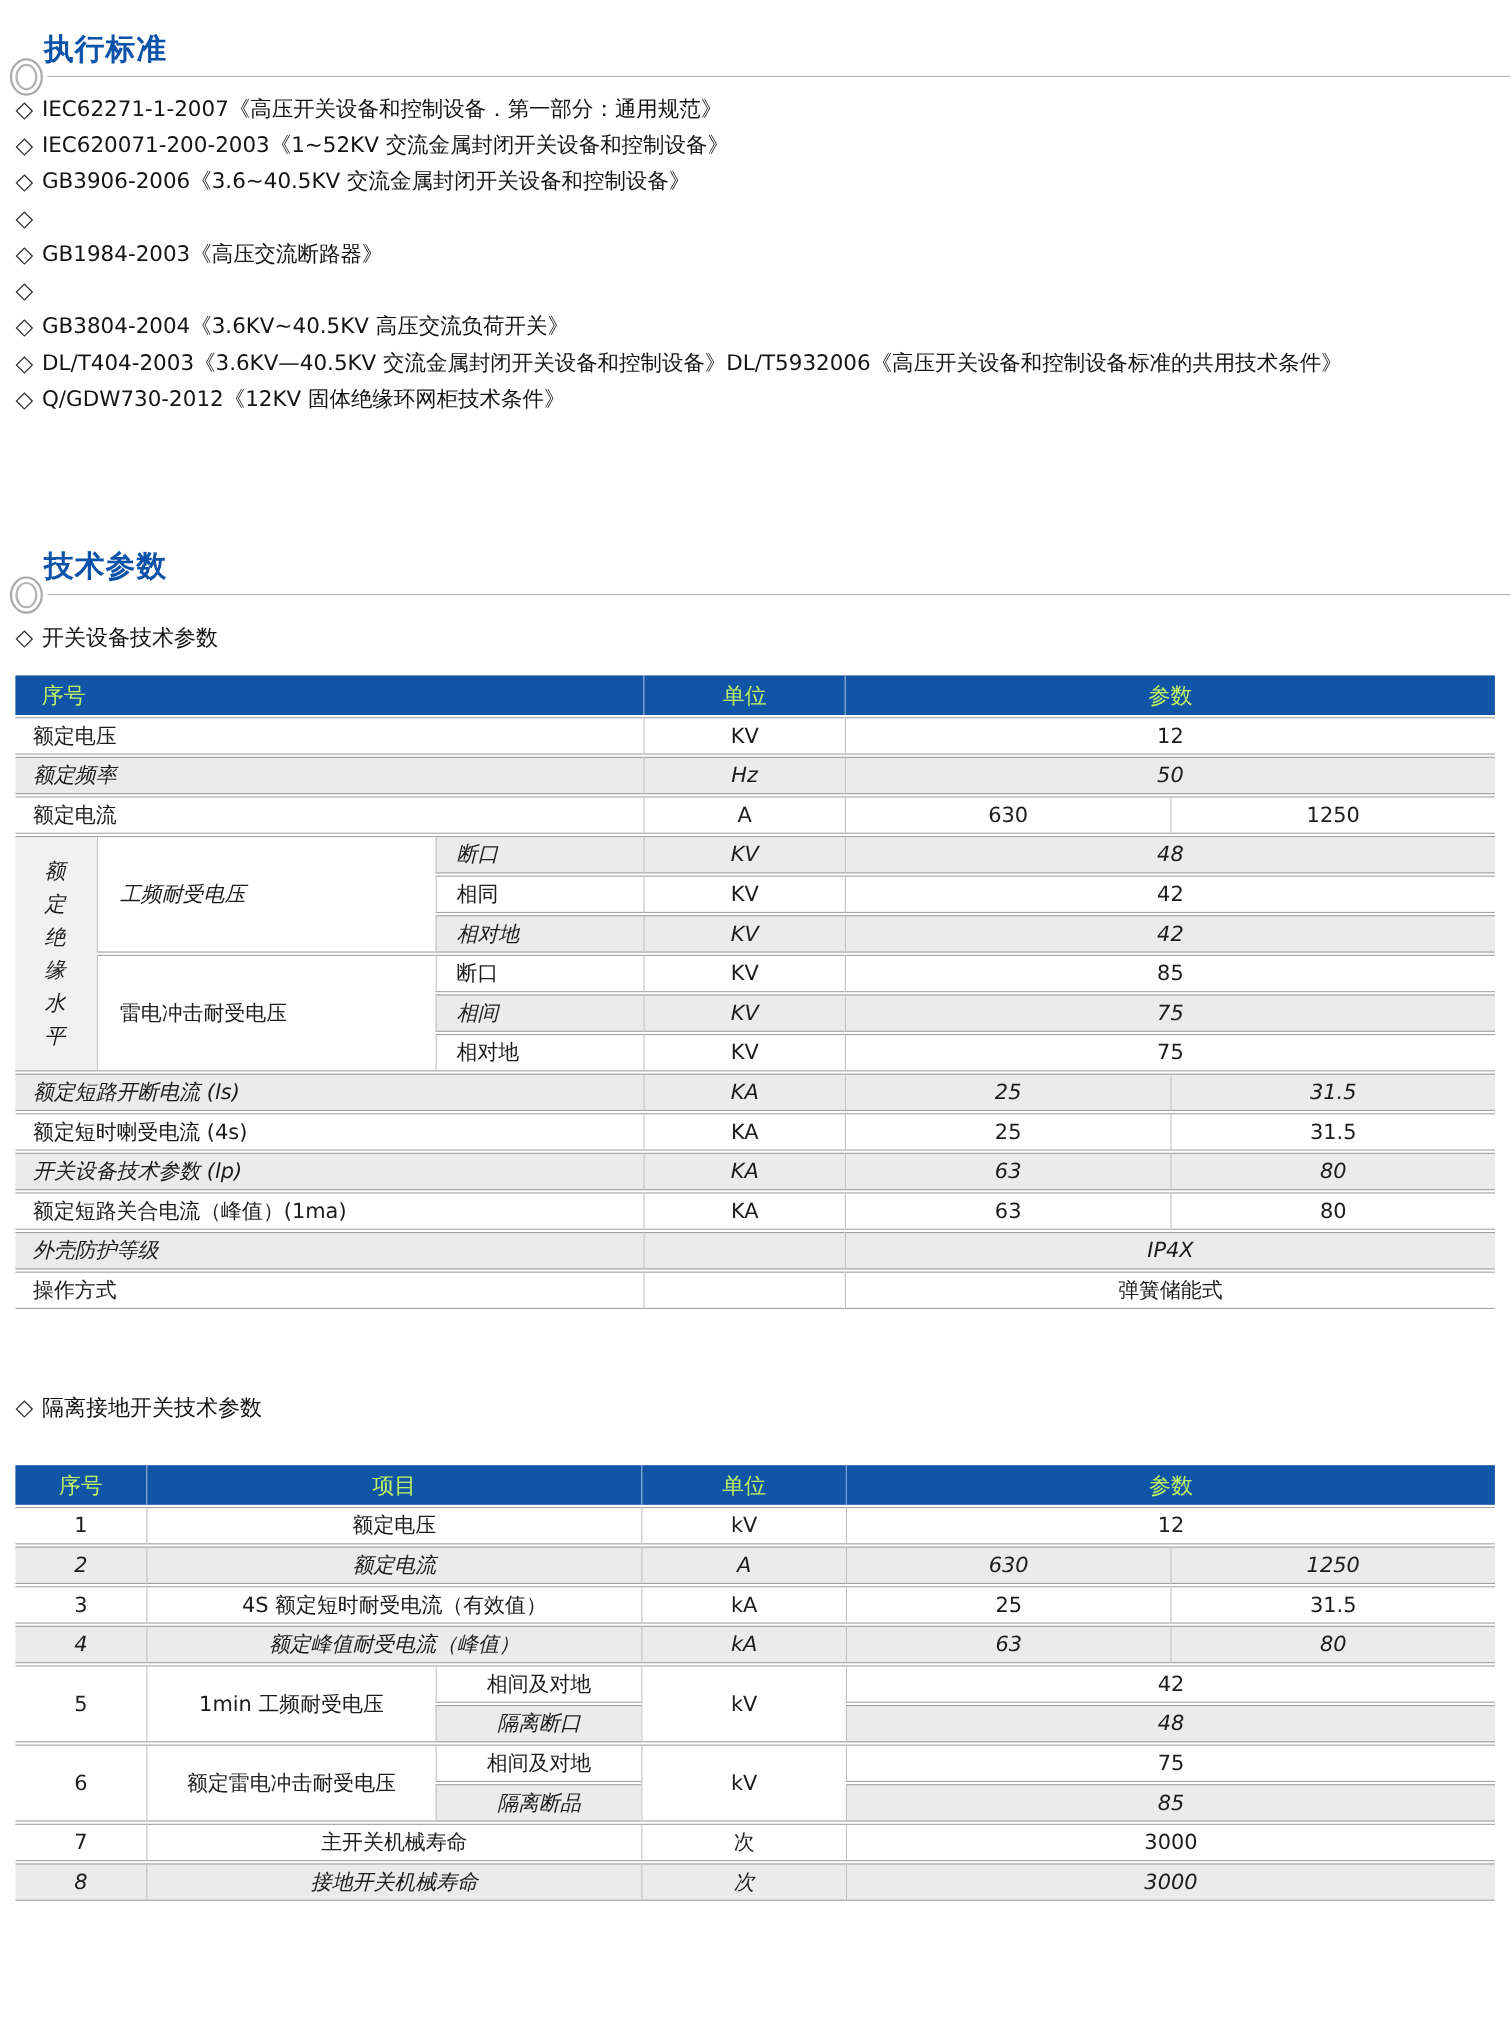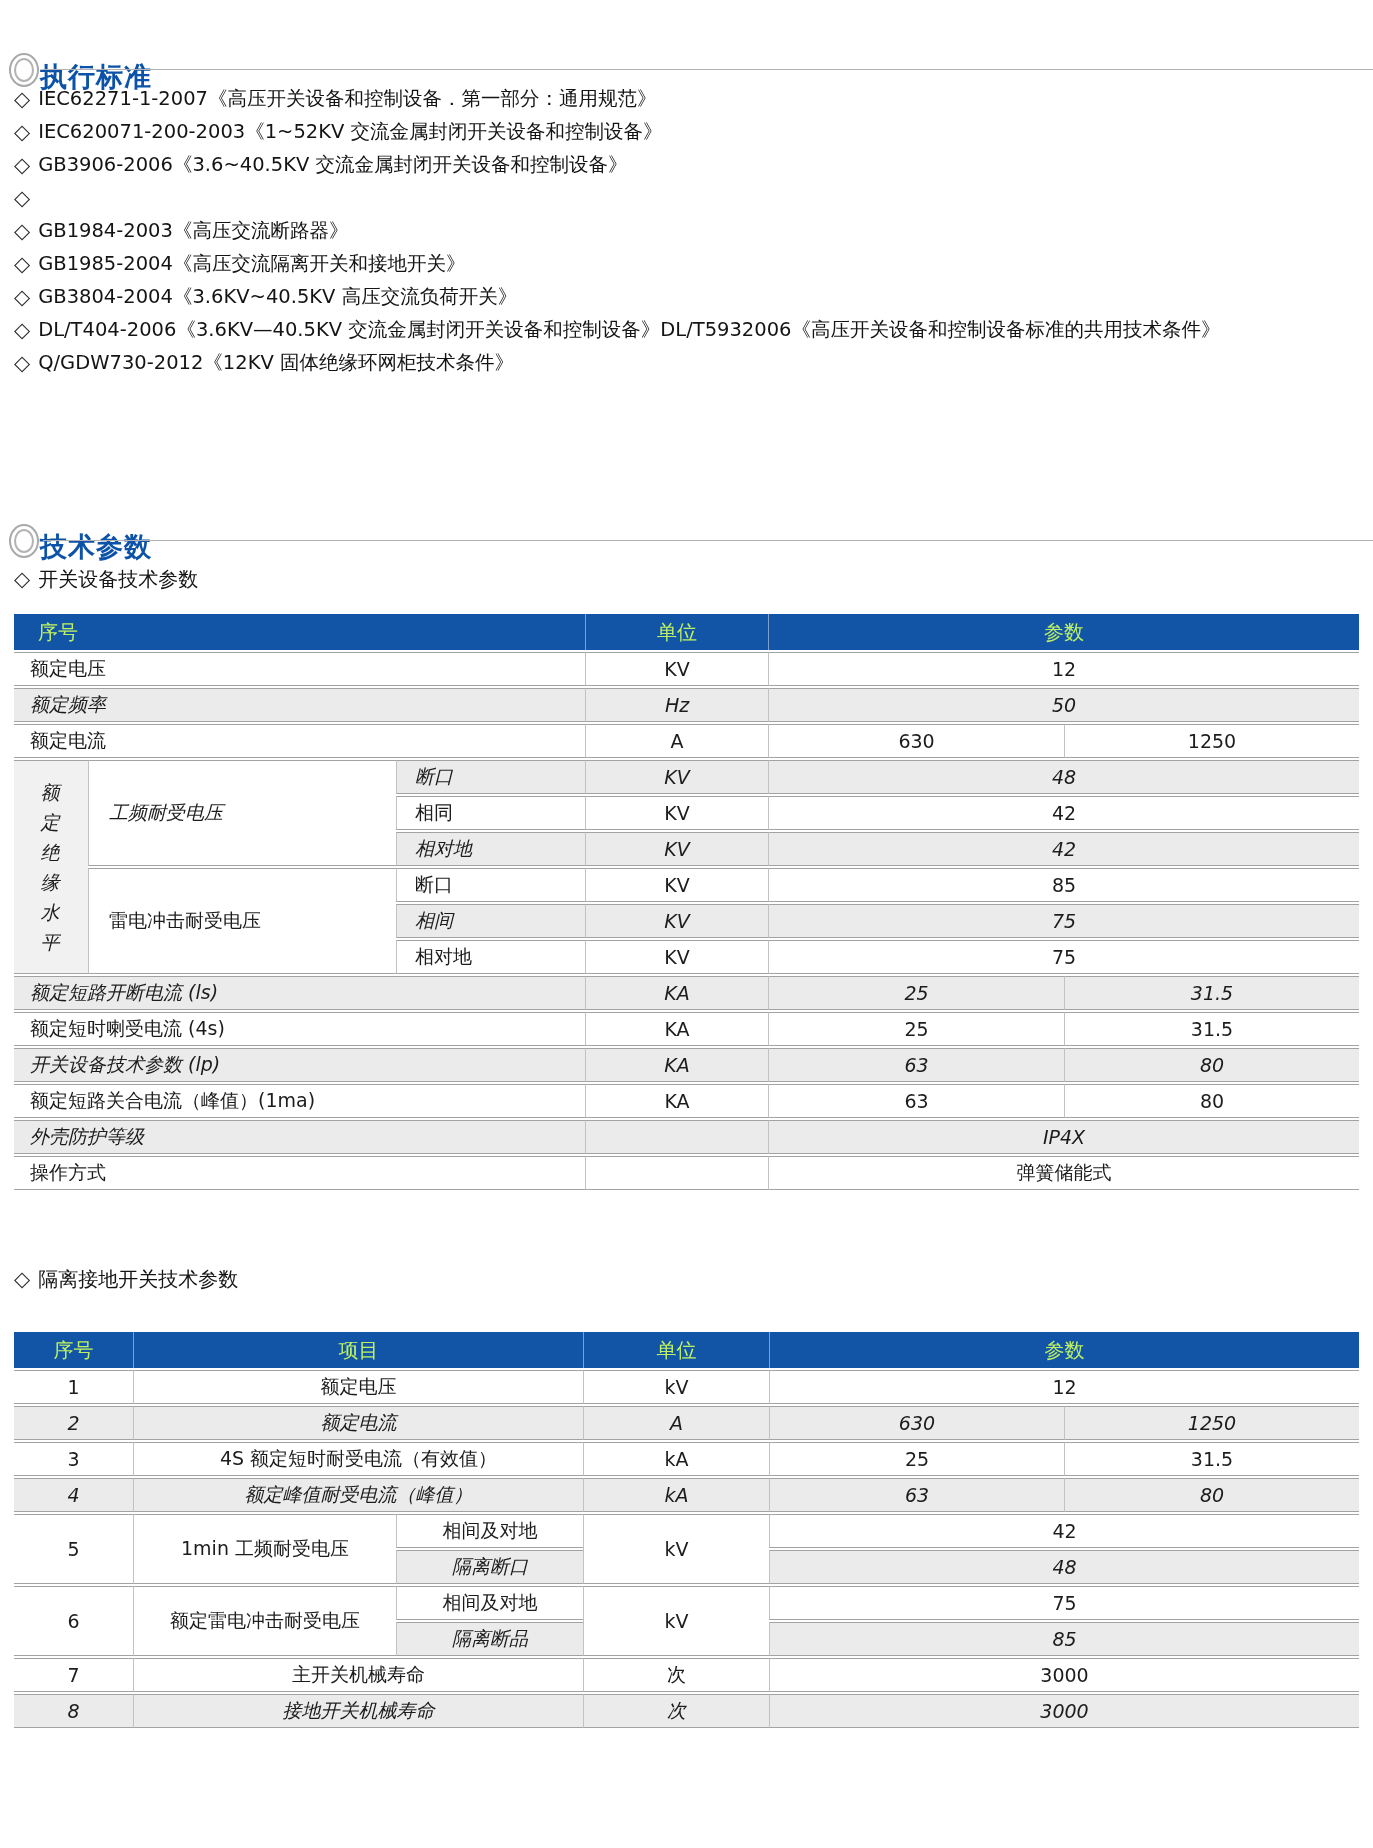--- a/index.html
+++ b/index.html
@@ -1,21 +1,21 @@
 <!DOCTYPE html>
 <html><head>
 <meta charset="utf-8">
 <style>
   * { margin:0; padding:0; box-sizing:border-box; }
   html,body { background:#ffffff; }
   body { font-family:"DejaVu Sans","Liberation Sans",sans-serif; }
   .page { position:relative; width:1373px; height:1848px; background:#fff; overflow:hidden; color:#1a1a1a; }
 
   
-  .sec-title { position:absolute; left:40px; font-size:27px; font-weight:bold; color:#0b52a8; letter-spacing:1px;margin-top:32px; }
+  .sec-title { position:absolute; left:40px; font-size:27px; font-weight:bold; color:#0b52a8; letter-spacing:1px; }
   .rule { position:absolute; left:9px; right:0; height:34px; }
   .ring { position:absolute; left:0; top:0; width:30px; height:34px; border:2px solid #a9a9a9; border-radius:50%; background:#fff; }
   .ring-inner { position:absolute; left:3px; top:3px; right:3px; bottom:3px; border:2px solid #b3b3b3; border-radius:50%; }
   .hline { position:absolute; left:34px; right:0; top:16px; border-top:1px solid #b3b3b3; }
 
   
   .stdlist { position:absolute; left:14px; top:84px; list-style:none; }
   .stdlist li { display:flex; align-items:flex-start; height:33px; font-size:19.5px; line-height:30px; color:#141414; white-space:nowrap; }
   .dia { font-size:21px; line-height:30px; margin-right:8px; color:#2b2b2b; }
 
@@ -68,29 +68,28 @@
       </li>
     <li>
         <span class="dia">◇</span>
       </li>
     <li>
         <span class="dia">◇</span>
         <span>GB1984-2003《高压交流断路器》</span>
       </li>
     <li>
         <span class="dia">◇</span>
-        <span>GB1985-2004《高压交流隔离开关和接地开关》</span>
       </li>
     <li>
         <span class="dia">◇</span>
         <span>GB3804-2004《3.6KV~40.5KV 高压交流负荷开关》</span>
       </li>
     <li>
         <span class="dia">◇</span>
-        <span>DL/T404-2006《3.6KV—40.5KV 交流金属封闭开关设备和控制设备》DL/T5932006《高压开关设备和控制设备标准的共用技术条件》</span>
+        <span>DL/T404-2003《3.6KV—40.5KV 交流金属封闭开关设备和控制设备》DL/T5932006《高压开关设备和控制设备标准的共用技术条件》</span>
       </li>
     <li>
         <span class="dia">◇</span>
         <span>Q/GDW730-2012《12KV 固体绝缘环网柜技术条件》</span>
       </li>
   </ul>
 
   <div class="sec-title" style="top:497px;">技术参数</div>
   <div class="rule" style="top:524px;">
     <span class="ring">

